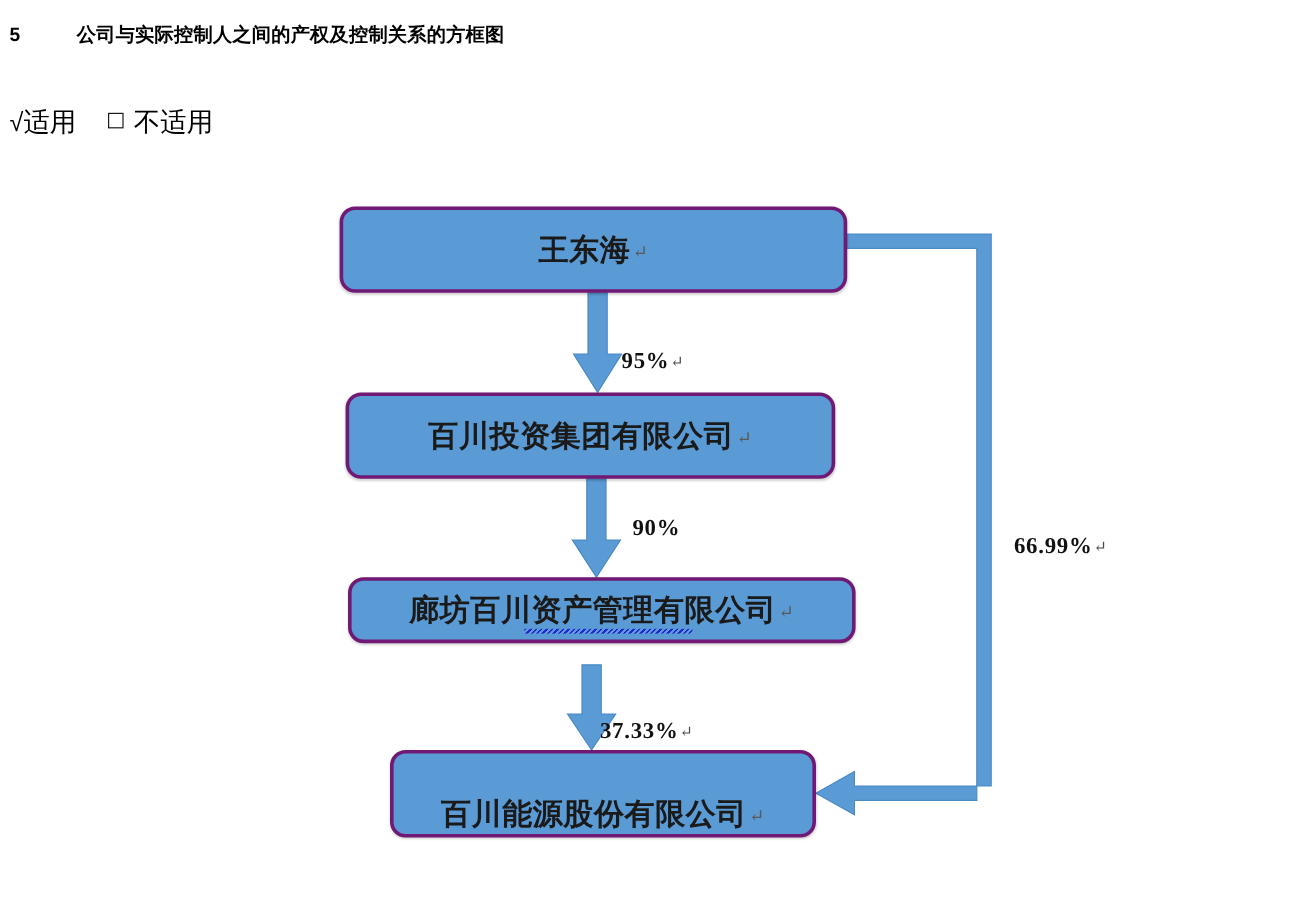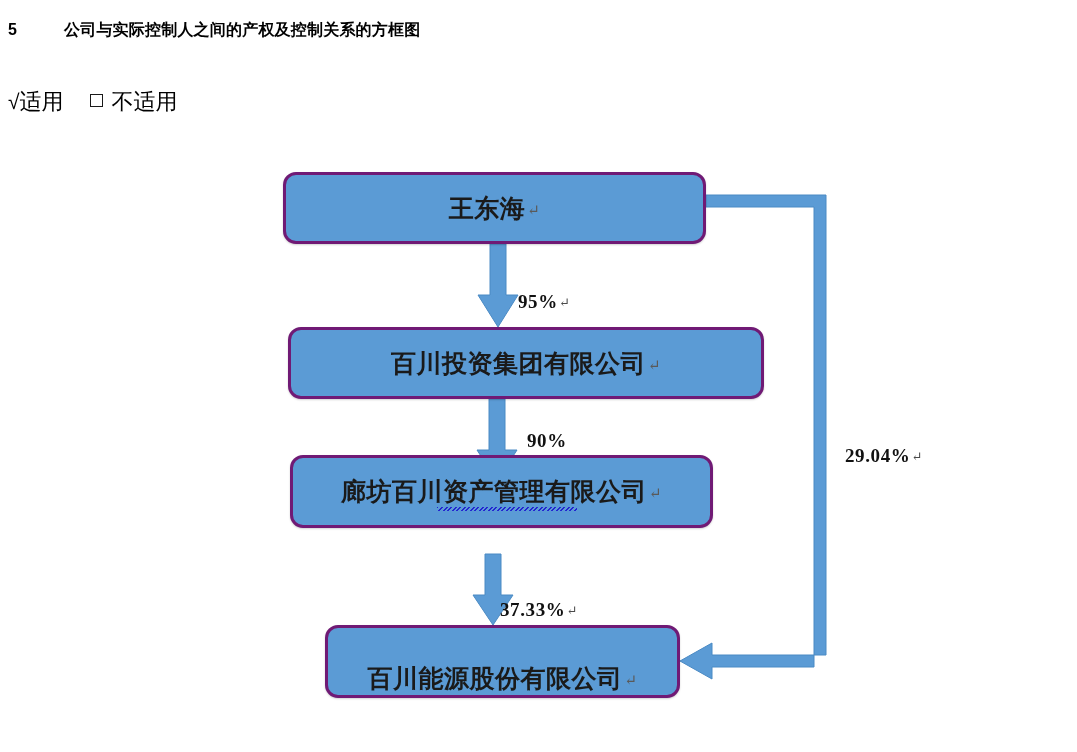--- a/index.html
+++ b/index.html
@@ -106,22 +106,22 @@
     width: 140px;
     height: 4px;
     background-image:
       repeating-linear-gradient(135deg,
         #2020d0 0px, #2020d0 1.4px,
         rgba(0,0,0,0) 1.4px, rgba(0,0,0,0) 3.2px);
     opacity: 0.95;
   }
 
   #node1 { left: 283px; top: 172px; width: 423px;  height: 72px; }
-  #node2 { left: 288px; top: 327px; width: 476px;  height: 72px; }
-  #node3 { left: 290px; top: 455px; width: 423px;  height: 73px; }
+  #node2 { left: 288px; top: 327px; width: 408px;  height: 72px; }
+  #node3 { left: 290px; top: 481px; width: 423px;  height: 55px; }
   #node4 { left: 325px; top: 625px; width: 355px;  height: 73px; align-items: flex-end; }
 
   
   .edge-label {
     position: absolute;
     font-family: "Liberation Serif", "DejaVu Serif", serif;
     font-weight: 700;
     font-size: 19px;
     color: #111111;
     white-space: nowrap;
@@ -196,13 +196,13 @@
 <div class="node" id="node4">
   <span class="label"><span>百川能源股份有限公司</span><span class="pilcrow">↵</span></span>
 </div>
 
 <div class="edge-label" id="lbl-95"><span>95%</span><span class="pilcrow">↵</span></div>
 
 <div class="edge-label" id="lbl-90"><span>90%</span><span class="pilcrow"></span></div>
 
 <div class="edge-label" id="lbl-3733"><span>37.33%</span><span class="pilcrow">↵</span></div>
 
-<div class="edge-label" id="lbl-1229"><span>29.04%</span><span class="pilcrow">↵</span></div>
+<div class="edge-label" id="lbl-1229"><span>66.99%</span><span class="pilcrow">↵</span></div>
 
 </body></html>

